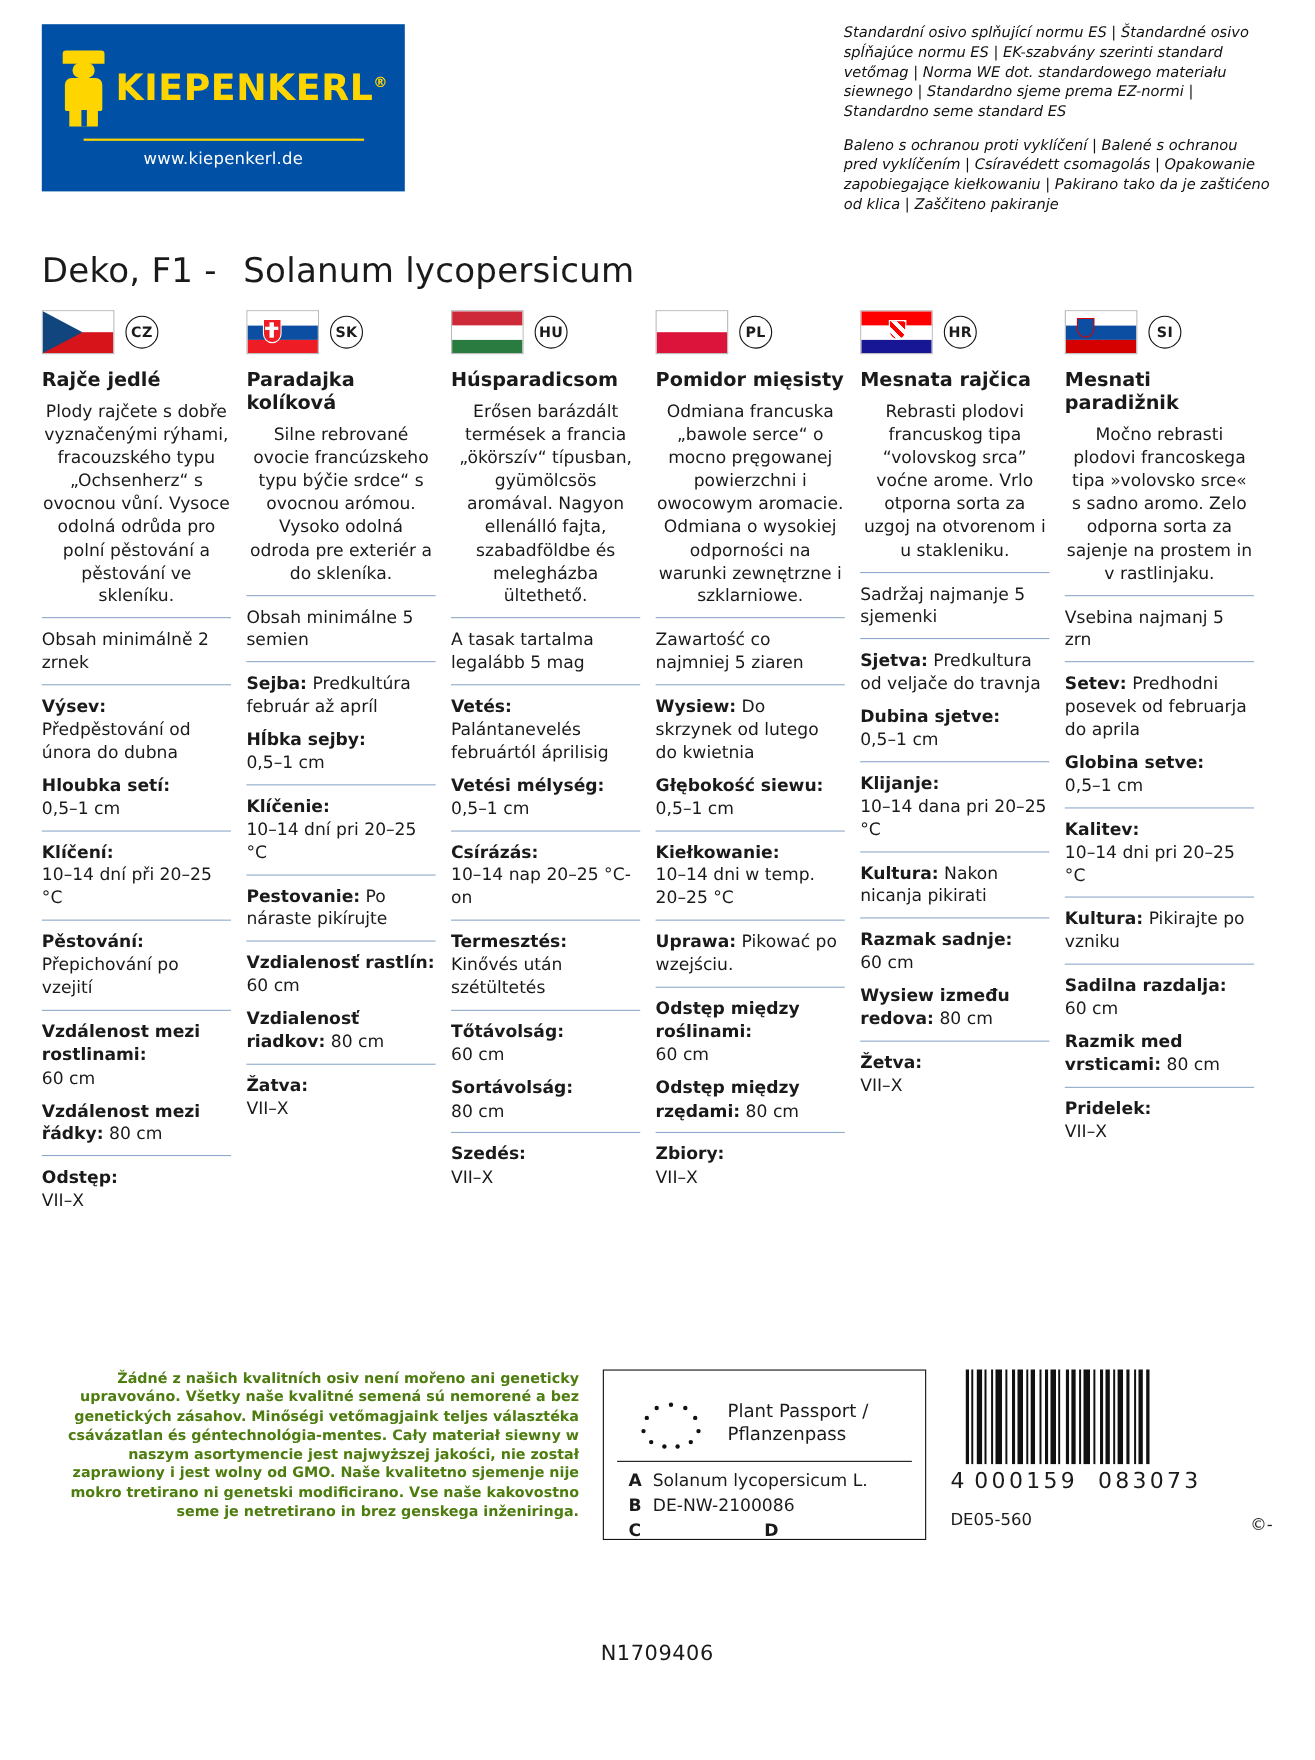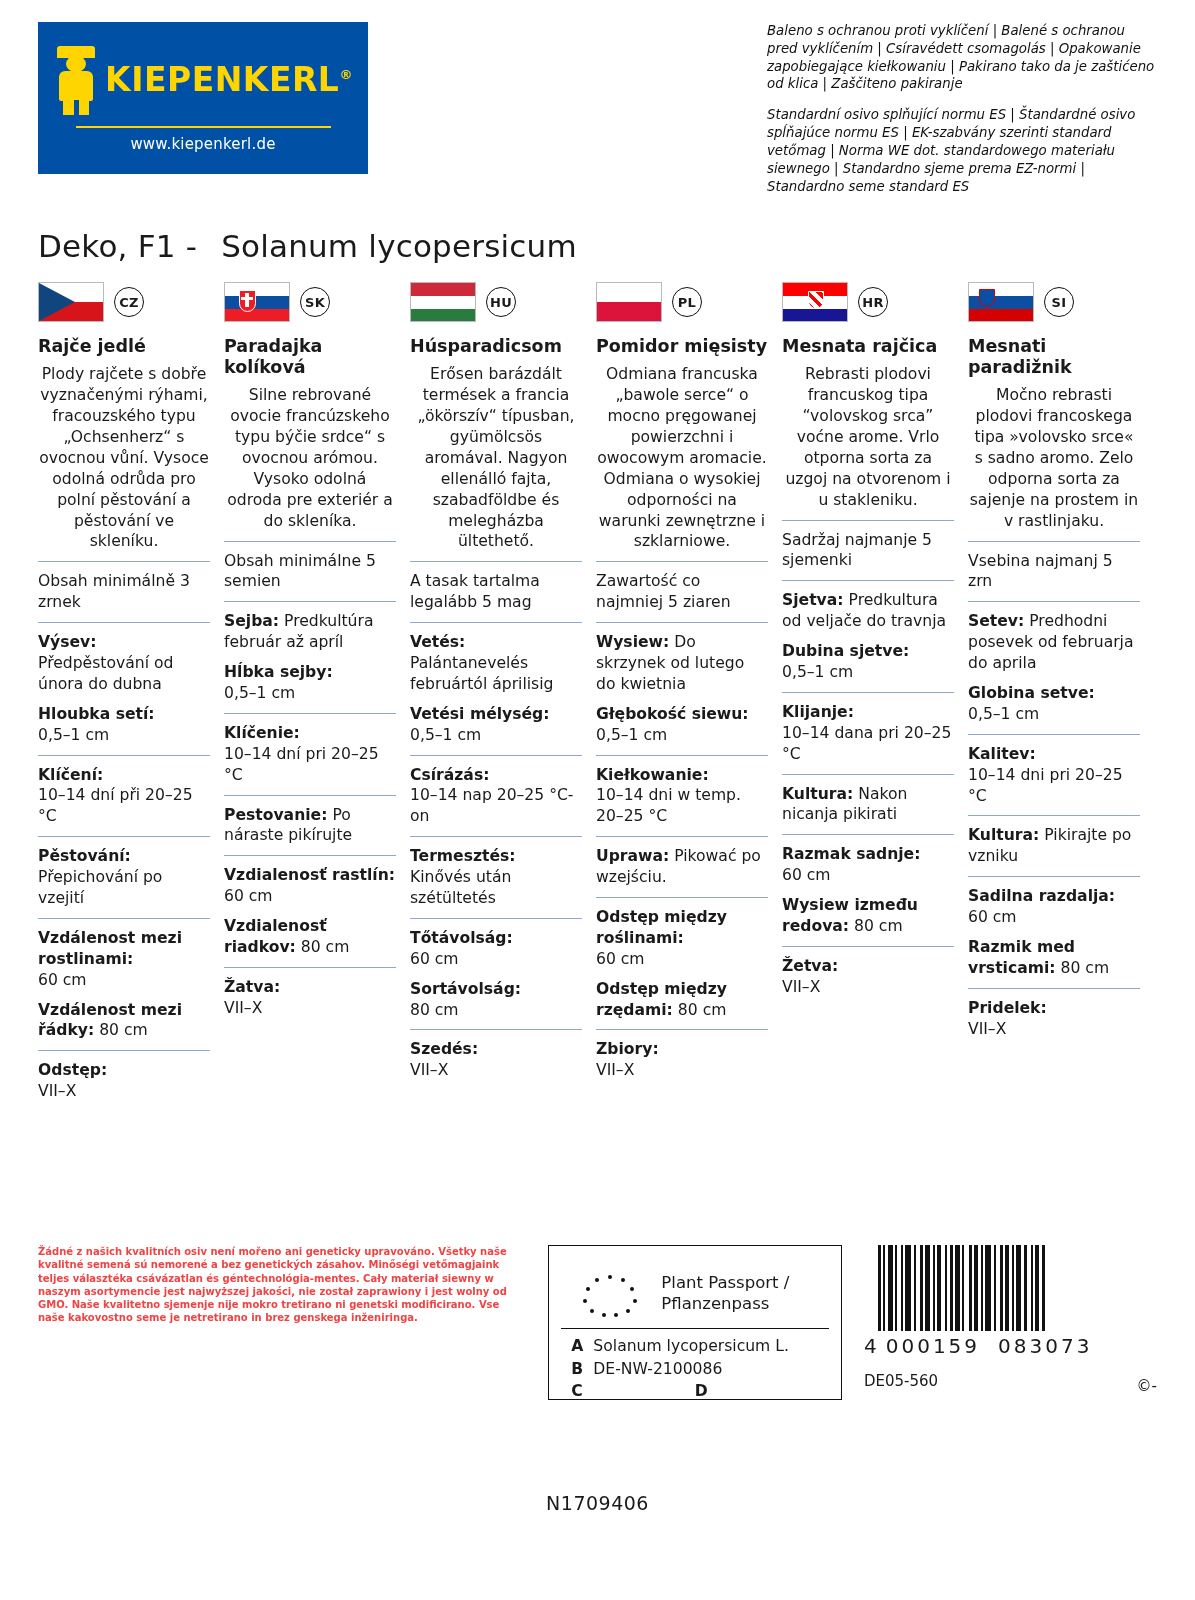--- a/index.html
+++ b/index.html
@@ -80,21 +80,21 @@
 
   .cname { font-weight: bold; font-size: 17.5px; line-height: 1.2; margin-top: 14px; }
   .cdesc { font-size: 15.6px; line-height: 1.34; margin-top: 7px; text-align: center; }
 
   .hr { border: none; border-top: 1px solid #8ea9c9; margin: 9px 0 0 0; }
   .blk { margin-top: 9px; font-size: 15.6px; line-height: 1.34; }
   .blk b { font-weight: bold; }
 
   
   .bottom { position:absolute; left: 38px; right: 38px; top: 1245px; display:flex; gap: 22px; }
-  .gmo { width: 500px; color:#ef4444; font-weight: bold; font-size: 10px; line-height: 1.33; }
+  .gmo { width: 500px; color:#4d7c0f; font-weight: bold; font-size: 13px; line-height: 1.33; text-align: right; }
   .passport { width: 300px; border: 1.4px solid #111; height: 155px; padding: 12px; position: relative; }
   .pp-top { display:flex; align-items:center; padding: 10px 10px 6px 10px; gap: 12px; }
   .eu { width: 78px; height: 52px; background:#fff; position:relative; }
   .eu svg { display:block; }
   .pp-title { font-size: 16.5px; line-height: 1.25; }
   .pp-line { border-top: 1.4px solid #111; margin: 2px 0 0 0; }
   .pp-rows { padding: 6px 10px 0 10px; font-size: 15.6px; line-height: 1.45; }
   .pp-rows .r { display:flex; gap: 8px; }
   .pp-rows .k { font-weight: bold; width: 14px; }
   .pp-cd { display:flex; padding: 2px 10px 0 10px; font-size: 15.6px; font-weight: bold; }
@@ -125,22 +125,22 @@
             <span class="legs"></span>
             <span class="gap"></span>
         </div>
         <div class="logo-text"><span>KIEPENKERL</span><sup>®</sup></div>
       </div>
       <div class="logo-rule"></div>
       <div class="logo-url">www.kiepenkerl.de</div>
     </div>
 
     <div class="legal">
+      <p>Standardní osivo splňující normu ES | Štandardné osivo spĺňajúce normu ES | EK-szabvány szerinti standard vetőmag | Norma WE dot. standardowego materiału siewnego | Standardno sjeme prema EZ-normi | Standardno seme standard ES</p>
       <p>Baleno s ochranou proti vyklíčení | Balené s ochranou pred vyklíčením | Csíravédett csomagolás | Opakowanie zapobiegające kiełkowaniu | Pakirano tako da je zaštićeno od klica | Zaščiteno pakiranje</p>
-      <p>Standardní osivo splňující normu ES | Štandardné osivo spĺňajúce normu ES | EK-szabvány szerinti standard vetőmag | Norma WE dot. standardowego materiału siewnego | Standardno sjeme prema EZ-normi | Standardno seme standard ES</p>
     </div>
   </div>
 
   <div class="title">
     <span class="variety">Deko, F1 -</span>
     <span class="latin">Solanum lycopersicum</span>
   </div>
 
   <div class="cols">
 
@@ -149,21 +149,21 @@
         <div class="flag fl-cz">
             <span class="w"></span>
             <span class="r"></span>
             <span class="blue"></span>
           </div>
         <div class="code">CZ</div>
       </div>
       <div class="cname">Rajče jedlé</div>
       <div class="cdesc">Plody rajčete s dobře vyznačenými rýhami, fracouzského typu „Ochsenherz“ s ovocnou vůní. Vysoce odolná odrůda pro polní pěstování a pěstování ve skleníku.</div>
       <hr class="hr">
-      <div class="blk bold-line">Obsah minimálně 3 zrnek</div>
+      <div class="blk bold-line">Obsah minimálně 2 zrnek</div>
       <hr class="hr">
       <div class="blk"><b>Výsev:</b> <span>Předpěstování od února do dubna</span></div>
       <div class="blk"><b>Hloubka setí:</b><br><span>0,5–1 cm</span></div>
       <hr class="hr">
       <div class="blk"><b>Klíčení:</b><br><span>10–14 dní při 20–25 °C</span></div>
       <hr class="hr">
       <div class="blk"><b>Pěstování:</b> <span>Přepichování po vzejití</span></div>
       <hr class="hr">
       <div class="blk"><b>Vzdálenost mezi rostlinami:</b><br><span>60 cm</span></div>
       <div class="blk"><b>Vzdálenost mezi řádky:</b> <span>80 cm</span></div>

